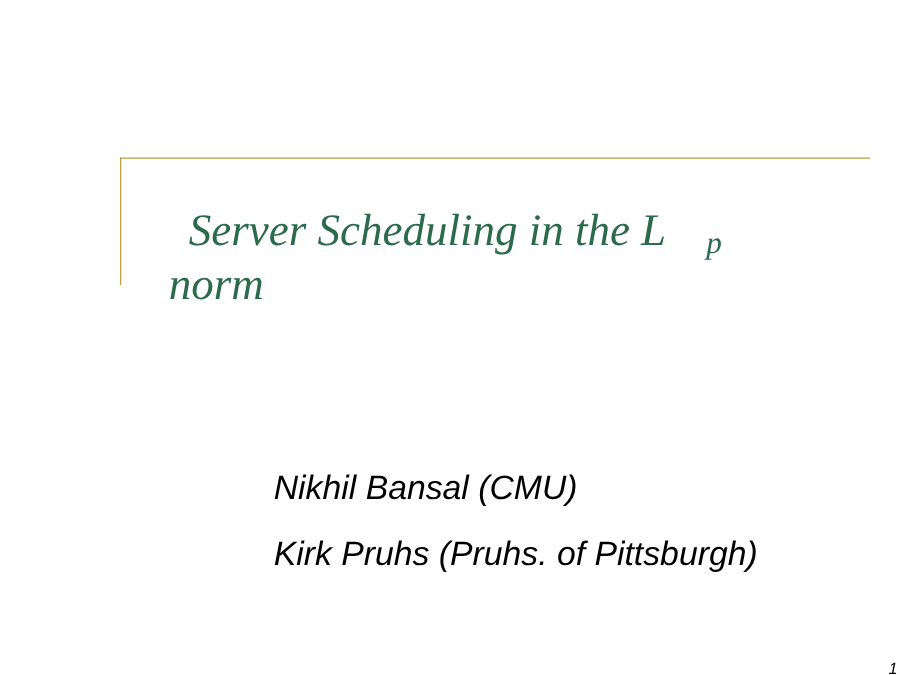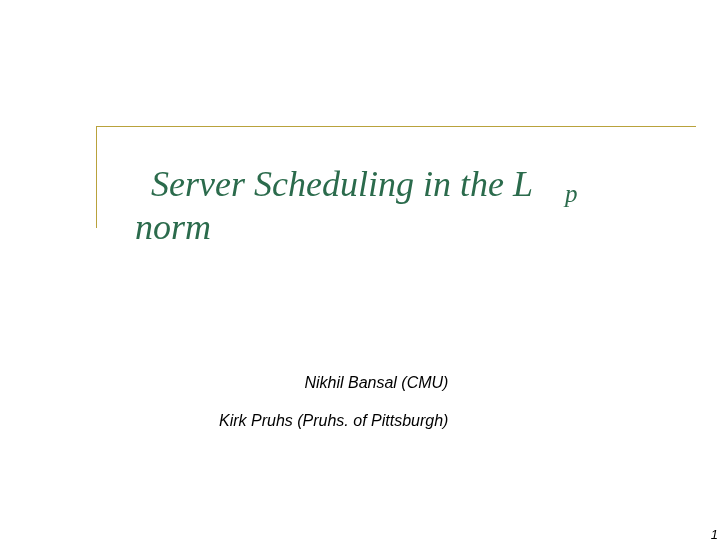--- a/index.html
+++ b/index.html
@@ -37,24 +37,23 @@
       font-size: 25px;
       vertical-align: baseline;
       position: relative;
       top: 6px;
     }
     .authors {
       position: absolute;
       left: 155px;
       top: 308px;
       font-family: Tahoma, Verdana, Arial, sans-serif;
-      font-size: 16px;
+      font-size: 27px;
       color: #000000;
       line-height: 1.38;
-      text-align: right;
     }
     .author-line {
       display: block;
     }
     .page-number {
       position: absolute;
       right: 18px;
       bottom: 14px;
       font-family: Arial, sans-serif;
       font-size: 13px;

